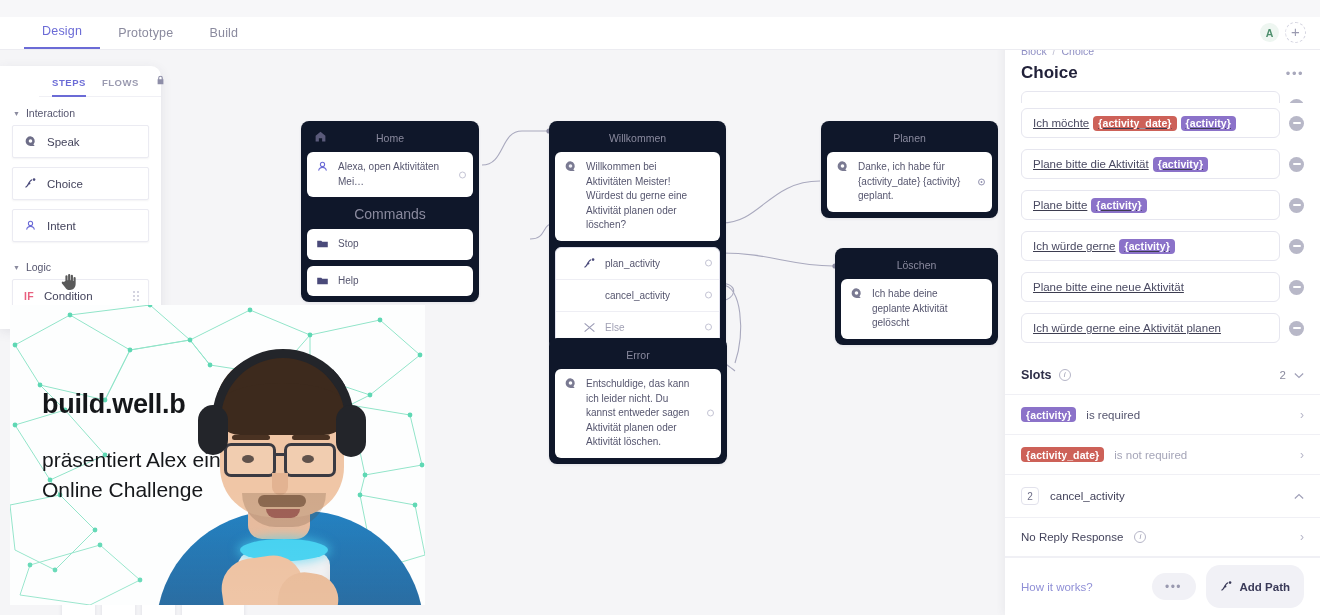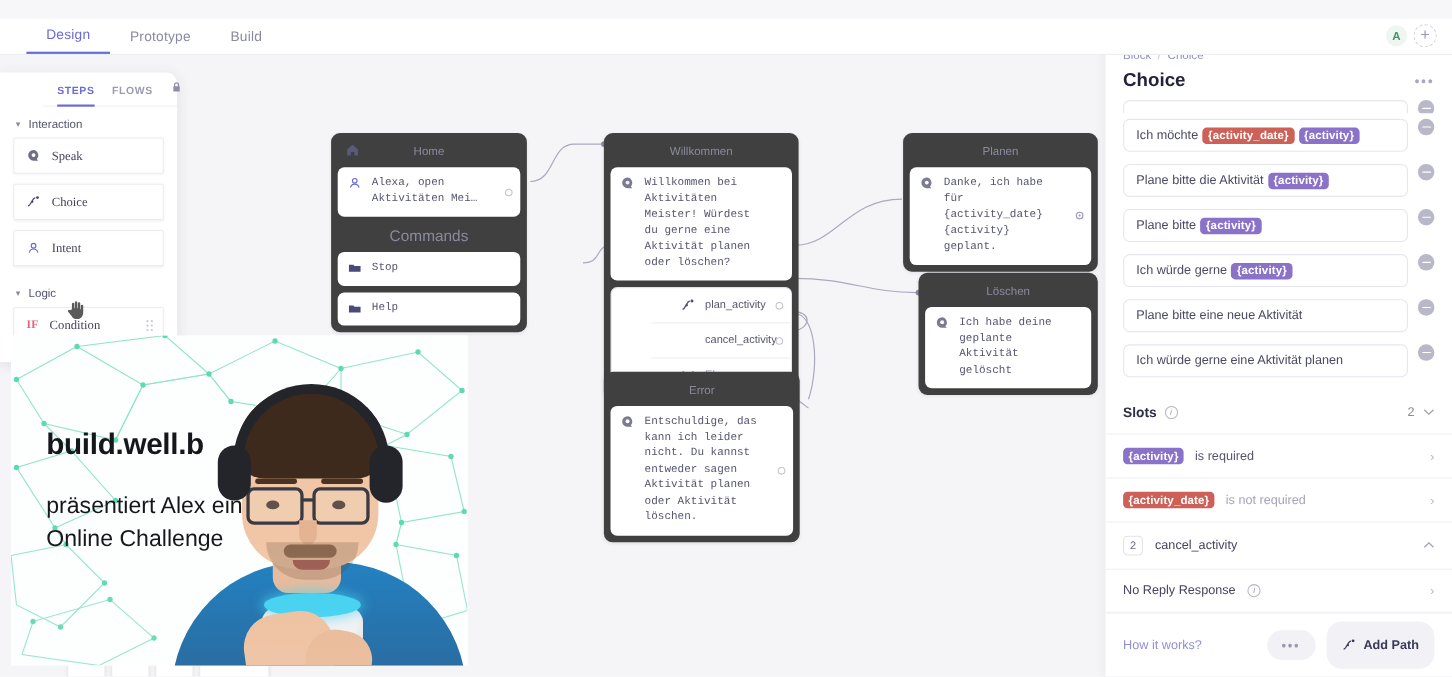--- a/index.html
+++ b/index.html
@@ -40,51 +40,51 @@
     font-size: 15px; line-height: 18px; text-align: center; cursor: pointer;
   }
 
   
   .canvas { position: absolute; top: 33px; left: 0; width: 1005px; height: 582px; background: #f5f5f7; overflow: hidden; }
   .edges { position: absolute; top: 0; left: 0; width: 1005px; height: 582px; pointer-events: none; }
 
   
   .node {
     position: absolute;
-    background: #404040;
+    background: #0f172a;
     border-radius: 8px;
     padding: 6px;
     box-shadow: 0 1px 3px rgba(60,60,90,.09);
   }
   .node-title {
     font-size: 10.5px; color: #8a8a9e; text-align: center;
     padding: 5px 0 8px 0; position: relative;
   }
   .node-home-icon { position: absolute; left: 7px; top: 3px; color: #5a5a7a; }
   .card {
     background: #ffffff; border-radius: 6px;
     padding: 8px 9px; display: flex; align-items: flex-start; gap: 9px;
     font-size: 10px; color: #55556e; line-height: 1.45;
     box-shadow: 0 1px 2px rgba(60,60,90,.07);
-    position: relative; min-height: 26px; font-family: Liberation Mono, monospace;
+    position: relative; min-height: 26px;
   }
   .card + .card { margin-top: 6px; }
   .card-text { flex: 1; padding-right: 14px; }
   .port {
     position: absolute; right: 7px; top: 50%; transform: translateY(-50%);
     width: 7px; height: 7px; border-radius: 50%;
     border: 1.3px solid #c4c4d4; background: #fff;
   }
   .port.filled { border-color: #9a9ab4; background: #fff; box-shadow: inset 0 0 0 1.6px #fff, inset 0 0 0 3px #8f8fae; }
   .subhead { font-size: 14px; color: #8a8a9e; text-align: center; padding: 9px 0 7px 0; }
 
   .choice-group { background: #fff; border: 1px solid #e2e2ee; border-radius: 6px; margin-top: 6px; }
   .choice-row {
     display: flex; align-items: center; gap: 9px;
-    font-size: 10px; color: #55556e; padding: 9px 27px; position: relative; min-height: 30px; margin-left: 36px;
+    font-size: 10px; color: #55556e; padding: 9px 27px; position: relative; min-height: 30px;
   }
   .choice-row + .choice-row { border-top: 1px solid #eeeef4; }
   .choice-row.muted { color: #a0a0b4; }
 
   .ico { width: 13px; height: 13px; flex: none; display: block; }
 
   
   .steps-panel {
     position: absolute; top: 66px; left: 0; width: 161px;
     background: #ffffff; border-radius: 0 10px 10px 0;
@@ -100,21 +100,20 @@
   .lock-icon { margin-left: auto; color: #8e8ea8; }
   .group-label { font-size: 10.5px; color: #55556e; padding: 10px 0 6px 13px; display: flex; align-items: center; gap: 6px; cursor: pointer; }
   .caret { font-size: 7px; color: #8a8a9e; }
   .step-item {
     margin: 0 12px 9px 12px; height: 33px; background: #fff;
     border: 1px solid #ebebf2; border-radius: 2px;
     display: flex; align-items: center; gap: 10px; padding: 0 11px;
     font-size: 11.5px; color: #44445c; cursor: grab;
     box-shadow: 0 1px 2px rgba(60,60,90,.06);
     position: relative;
-    font-family: Liberation Serif, serif;
   }
   .if-badge { color: #e8607f; font-weight: bold; font-size: 10.5px; letter-spacing: .3px; }
   .drag-dots { position: absolute; right: 9px; top: 50%; transform: translateY(-50%); display: grid; grid-template-columns: 2px 2px; gap: 2px; }
   .drag-dots i { width: 2px; height: 2px; background: #c6c6d6; border-radius: 50%; display: block; }
 
   
   .cursor-hand { position: absolute; left: 60px; top: 272px; z-index: 60; pointer-events: none; }
 
   
   .video-overlay {
@@ -184,21 +183,21 @@
   .breadcrumb { font-size: 10.5px; color: #8f8fc4; }
   .breadcrumb .bc-sep { color: #bfbfd2; margin: 0 3px; }
   .rp-title-row { display: flex; align-items: center; margin-top: 6px; }
   .rp-title { font-size: 17px; font-weight: bold; color: #22223a; }
   .rp-dots { margin-left: auto; color: #a8a8bc; letter-spacing: 1.5px; font-size: 13px; cursor: pointer; }
 
   .rp-scroll { flex: 1; overflow: hidden; position: relative; }
   .utter-list { padding: 0 16px; }
   .utter-clip { height: 12px; overflow: hidden; margin-bottom: 5px; }
   .utter-clip .utter-row { margin: 0; }
-  .utter-row { display: flex; align-items: flex-start; gap: 9px; margin-bottom: 11px; }
+  .utter-row { display: flex; align-items: center; gap: 9px; margin-bottom: 11px; text-decoration: underline; }
   .utter-box {
     flex: 1; min-height: 30px; border: 1px solid #e6e6ef; border-radius: 6px;
     display: flex; align-items: center; flex-wrap: wrap; gap: 4px;
     padding: 0 11px; font-size: 11.5px; color: #4a4a62;
   }
   .chip { border-radius: 4px; padding: 1.5px 5px; font-size: 10.5px; color: #fff; font-weight: bold; letter-spacing: .1px; }
   .chip.activity { background: #8b72c9; }
   .chip.activity_date { background: #cd6158; }
   .minus-btn {
     width: 15px; height: 15px; border-radius: 50%; background: #b8b8c8;

